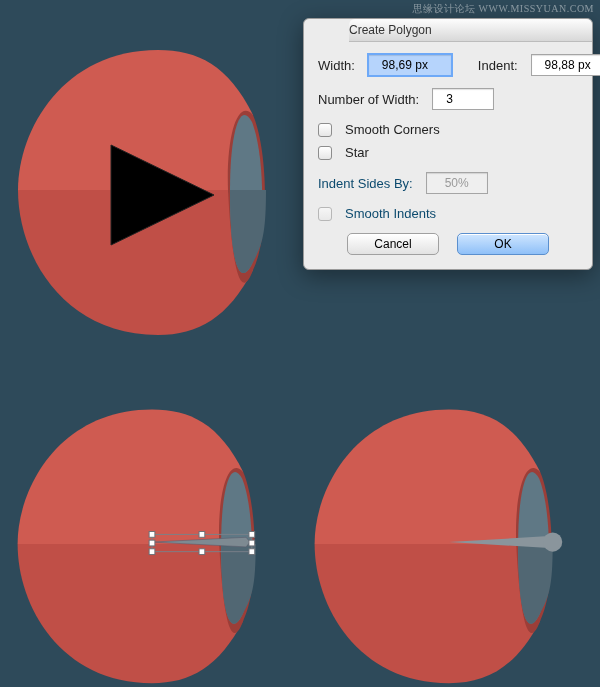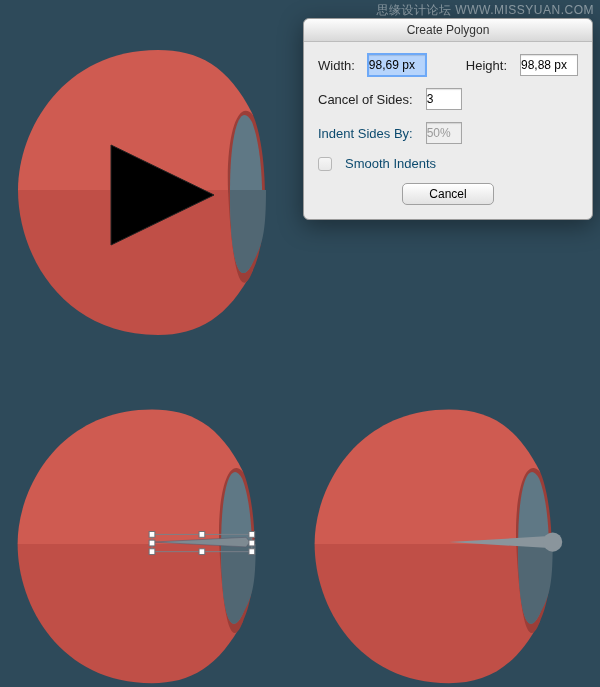--- a/index.html
+++ b/index.html
@@ -11,47 +11,48 @@
     overflow: hidden;
     position: relative;
     font-family: "Lucida Grande", Arial, sans-serif;
     font-size: 13px;
     color: #222;
   }
   .watermark {
     position: absolute;
     top: 2px;
     right: 6px;
-    font-size: 12px;
+    font-size: 10px;
     color: rgba(255,255,255,0.45);
     letter-spacing: 0.5px;
-    font-family: Liberation Sans, sans-serif;
+    font-family: Liberation Serif, serif;
     text-align: right;
   }
 
   
   .dialog {
     position: absolute;
     top: 18px;
     left: 303px;
     width: 288px;
     background: #ececec;
     border: 1px solid #9a9a9a;
     border-radius: 6px;
     box-shadow: 0 6px 24px rgba(0,0,0,0.4);
   }
   .titlebar {
     height: 22px;
     line-height: 22px;
-    text-align: center;
+    text-align: left;
     font-size: 12px;
     color: #333;
     border-bottom: 1px solid #bcbcbc;
     border-radius: 6px 6px 0 0;
     background: linear-gradient(#fdfdfd,#d8d8d8);
+    margin-left: 45px;
   }
   .dialog-body {
     padding: 12px 14px 14px 14px;
   }
   .row {
     display: flex;
     align-items: center;
     margin-bottom: 12px;
     gap: 13px;
   }
@@ -59,31 +60,31 @@
   .label {
     font-size: 13px;
     color: #222;
   }
   .label.disabled { color: #0c4a6e; }
   .inp {
     border: 1px solid #a5a5a5;
     background: #fff;
     height: 20px;
     font-size: 12px;
-    padding: 0 0;
+    padding: 0 13px;
     box-shadow: inset 0 1px 1px rgba(0,0,0,0.12);
   }
   .inp.sm { width: 56px; }
   .inp.xs { width: 34px; text-align: left; }
   .inp.sel {
     outline: 2px solid #6ea9f7;
     outline-offset: -1px;
     background: #b6d4fc;
   }
-  .inp[disabled] { color: #9a9a9a; background: #efefef; }
+  .inp[disabled] { color: #9a9a9a; background: #efefef; text-align: center; }
   .cb {
     appearance: none;
     width: 14px;
     height: 14px;
     border: 1px solid #8d8d8d;
     border-radius: 3px;
     background: linear-gradient(#fff,#e6e6e6);
     margin: 0;
   }
   .cb[disabled] { opacity: 0.55; }
@@ -178,38 +179,47 @@
 </svg>
 
 <div class="dialog">
   <div class="titlebar">Create Polygon</div>
   <div class="dialog-body">
 
     <div class="row">
       <span class="label">Width:</span>
       <input class="inp sm sel" value="98,69 px" style="">
       <span style="flex:1"></span>
-      <span class="label">Height:</span>
+      <span class="label">Indent:</span>
       <input class="inp sm" value="98,88 px" style="">
     </div>
 
     <div class="row">
-      <span class="label">Cancel of Sides:</span>
+      <span class="label">Number of Width:</span>
       <input class="inp xs" value="3" style="">
     </div>
 
-
+    <div class="row tight">
+      <input type="checkbox" class="cb" style="">
+      <span class="label">Smooth Corners</span>
+    </div>
+
+    <div class="row">
+      <input type="checkbox" class="cb" style="">
+      <span class="label">Star</span>
+    </div>
 
     <div class="row">
       <span class="label disabled">Indent Sides By:</span>
       <input class="inp xs" disabled="" value="50%" style="">
     </div>
 
     <div class="row">
       <input type="checkbox" class="cb" disabled="" style="">
       <span class="label disabled">Smooth Indents</span>
     </div>
 
     <div class="btnrow">
       <button class="btn">Cancel</button>
+      <button class="btn primary">OK</button>
     </div>
   </div>
 </div>
 
 </body></html>

